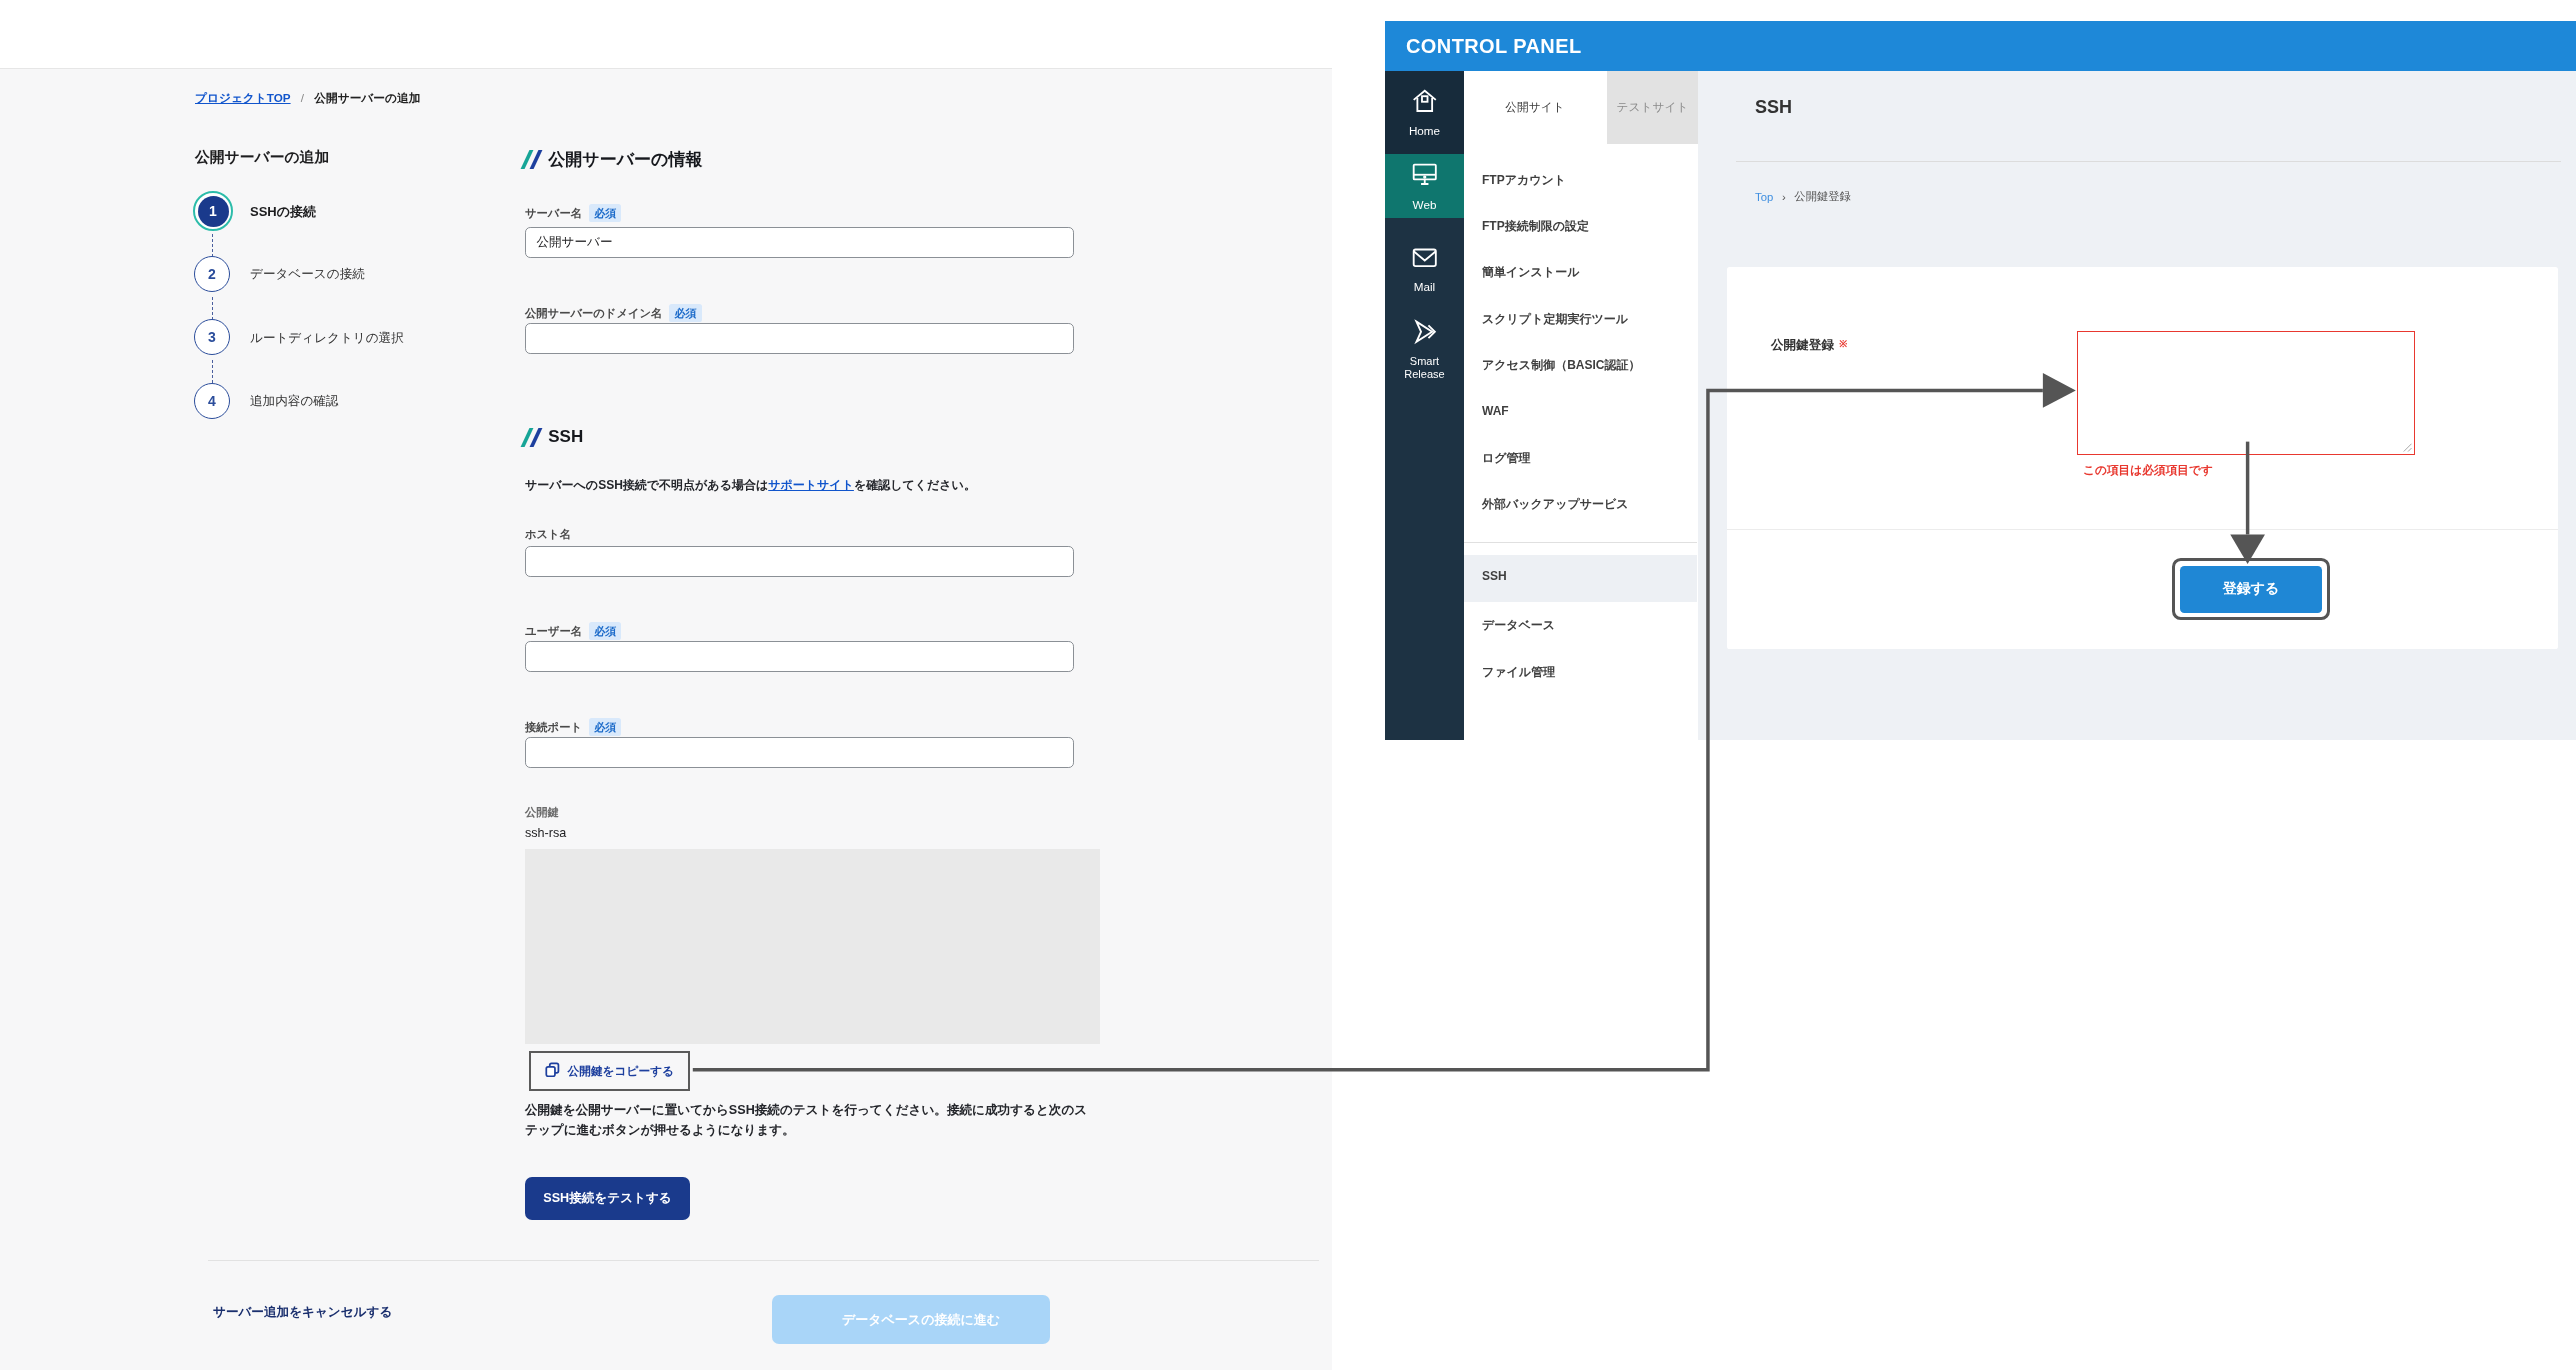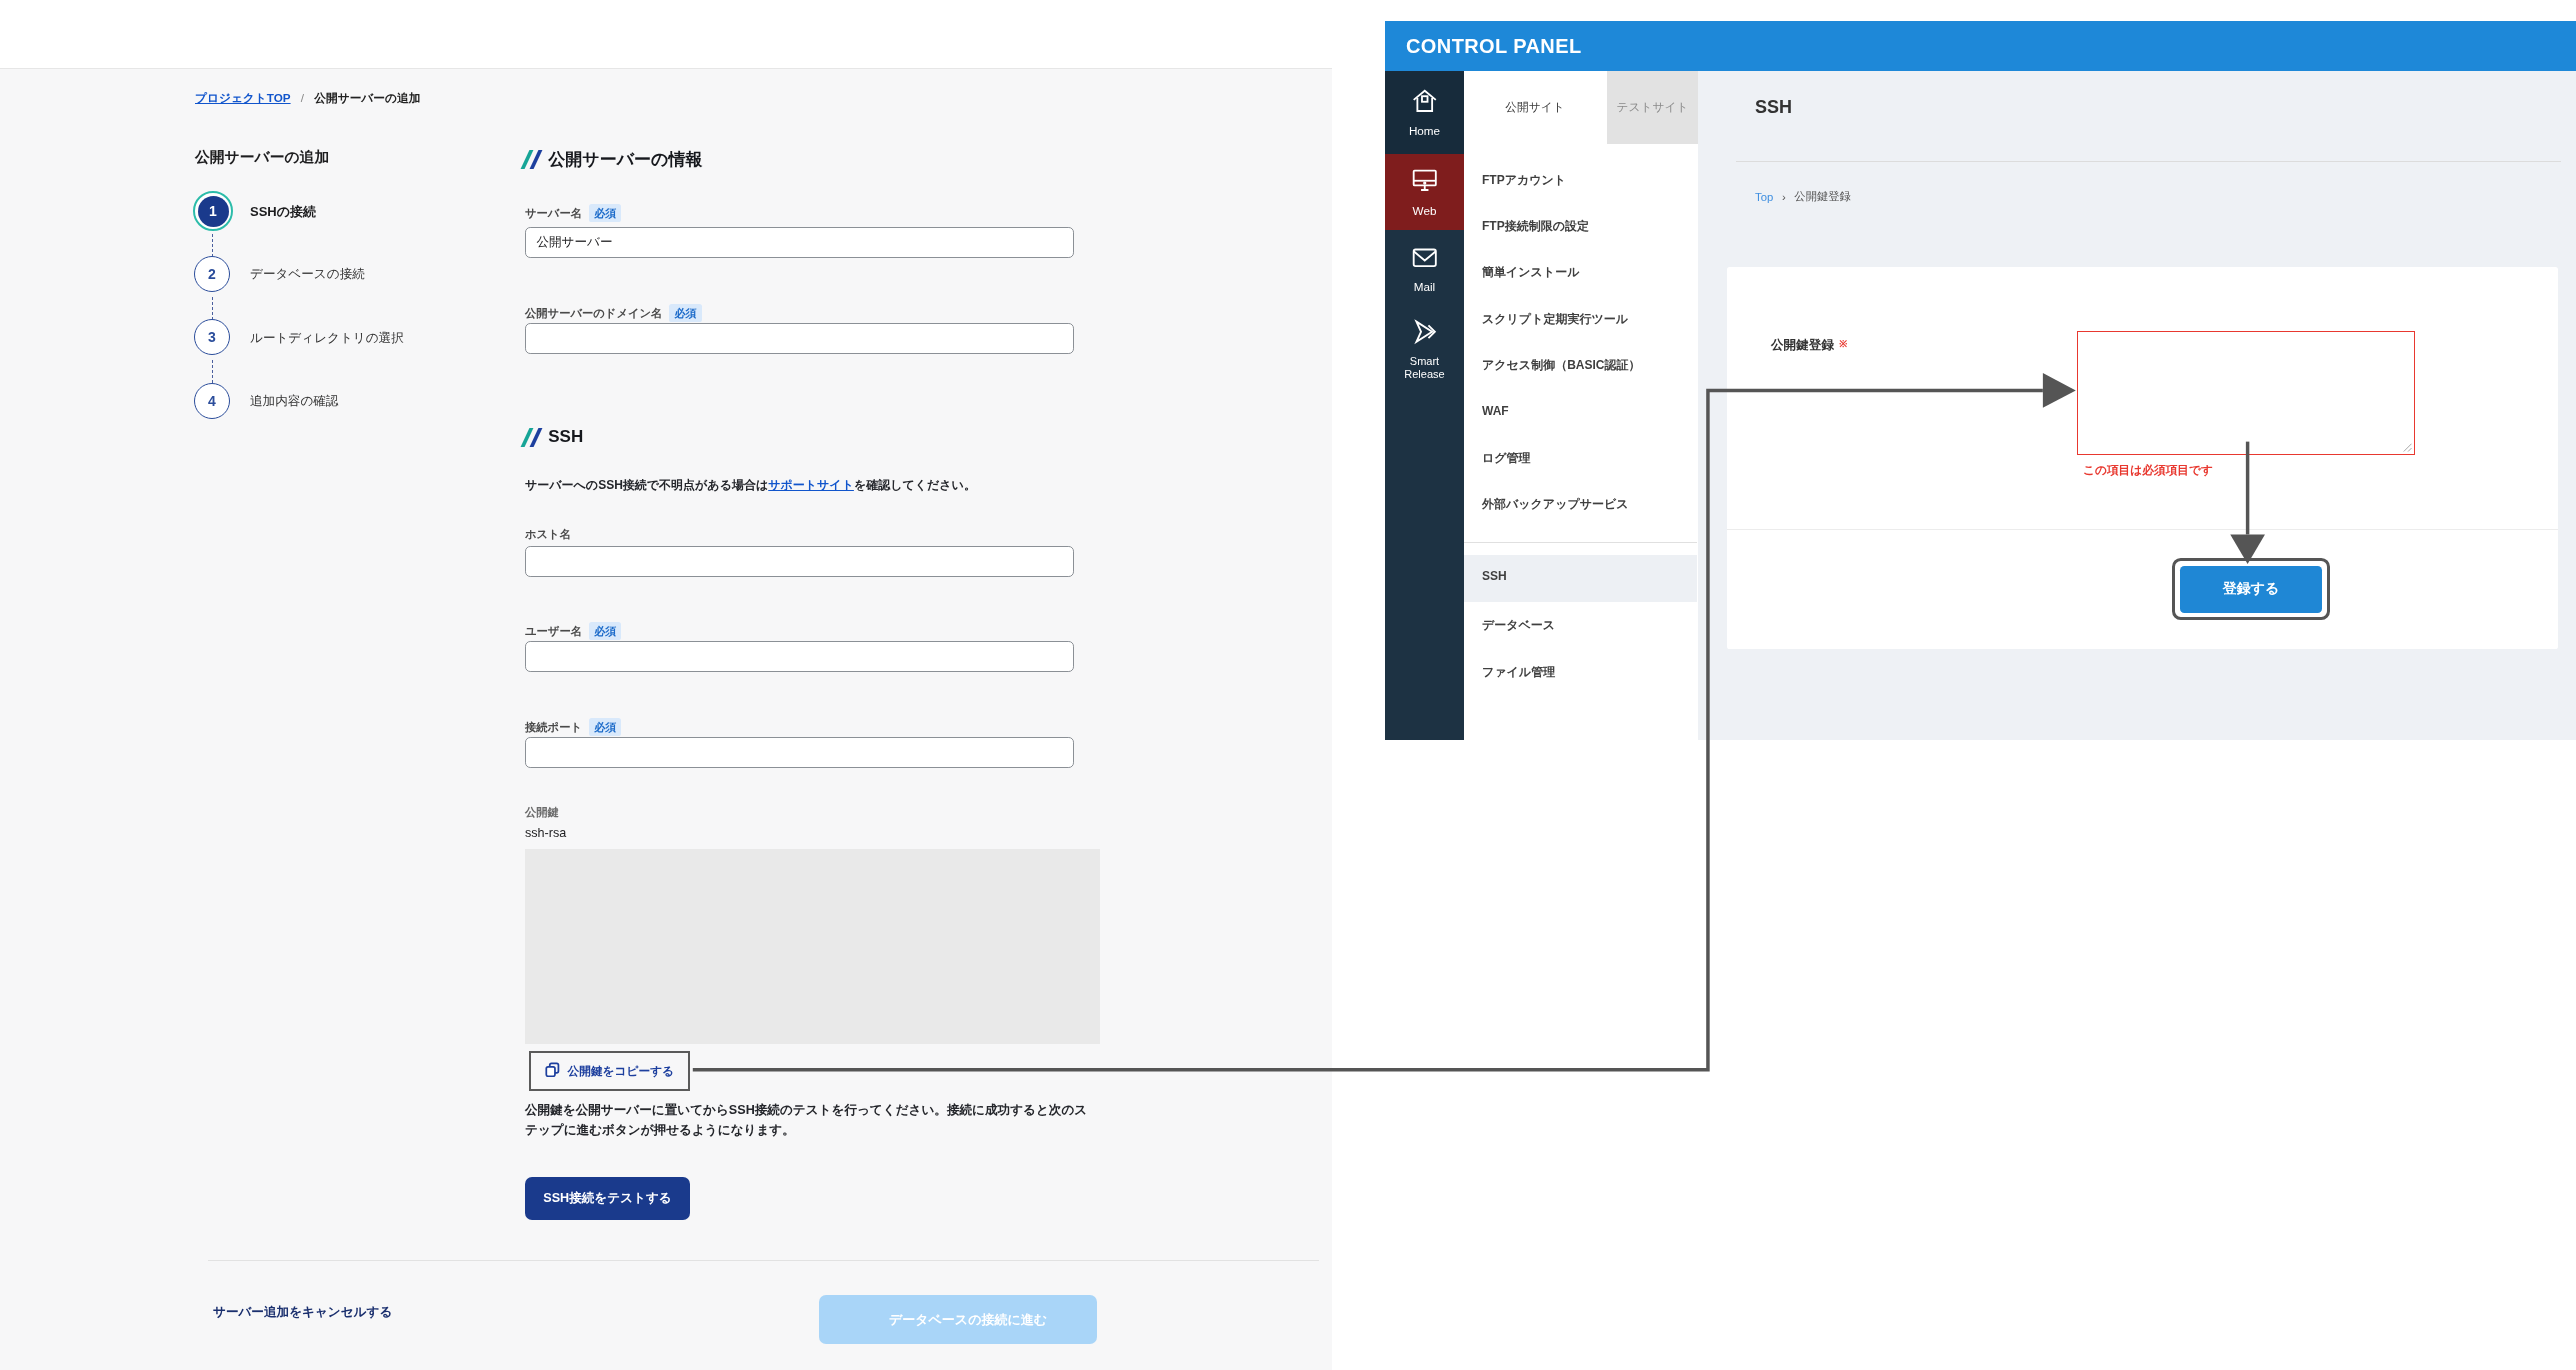--- a/index.html
+++ b/index.html
@@ -209,40 +209,40 @@
     </span>
     <span class="copy-text">公開鍵をコピーする</span>
   </div>
 
   <div class="abs para2" style="left:525px; top:1101px;">公開鍵を公開サーバーに置いてからSSH接続のテストを行ってください。接続に成功すると次のステップに進むボタンが押せるようになります。</div>
 
   <button class="abs btn-navy" style="left:525px; top:1177px;">SSH接続をテストする</button>
 
   <div class="abs foot-divider" style="left:208px; top:1260px;"></div>
   <div class="abs cancel-link" style="left:213px; top:1304px;">サーバー追加をキャンセルする</div>
-  <button class="abs btn-next" style="left:819px; top:1295px;padding-left:20px;" disabled="">データベースの接続に進む</button>
+  <button class="abs btn-next" style="left:772px; top:1295px;padding-left:20px;" disabled="">データベースの接続に進む</button>
 
   <div class="abs cp-bar">
     <span class="cp-title">CONTROL PANEL</span>
   </div>
 
   <div class="abs cp-side"></div>
 
   <div class="abs side-tile" style="left:1385px; top:71px; height:83px; background:#172b3b;">
     <span>
       <svg width="29.5" height="29.5" viewBox="0 0 32 32" fill="none" stroke="#ffffff" stroke-width="2">
         <path d="M4 14 L16 4 L28 14"></path>
         <path d="M8 12 V26 H24 V12"></path>
         <rect x="13" y="10" width="6" height="6"></rect>
       </svg>
     </span>
     <span class="lbl">Home</span>
   </div>
 
-  <div class="abs side-tile" style="left:1385px; top:154px; height:76px; background:#7f1d1d;">
+  <div class="abs side-tile" style="left:1385px; top:154px; height:64px; background:#0f766e;">
     <span>
       <svg width="29.5" height="29.5" viewBox="0 0 32 32" fill="none" stroke="#ffffff" stroke-width="2">
         <rect x="4" y="5" width="24" height="16" rx="1"></rect>
         <line x1="4" y1="16" x2="28" y2="16"></line>
         <circle cx="16" cy="18.5" r="0.8" fill="#fff"></circle>
         <path d="M12 26 H20 M16 21 V26"></path>
       </svg>
     </span>
     <span class="lbl">Web</span>
   </div>

